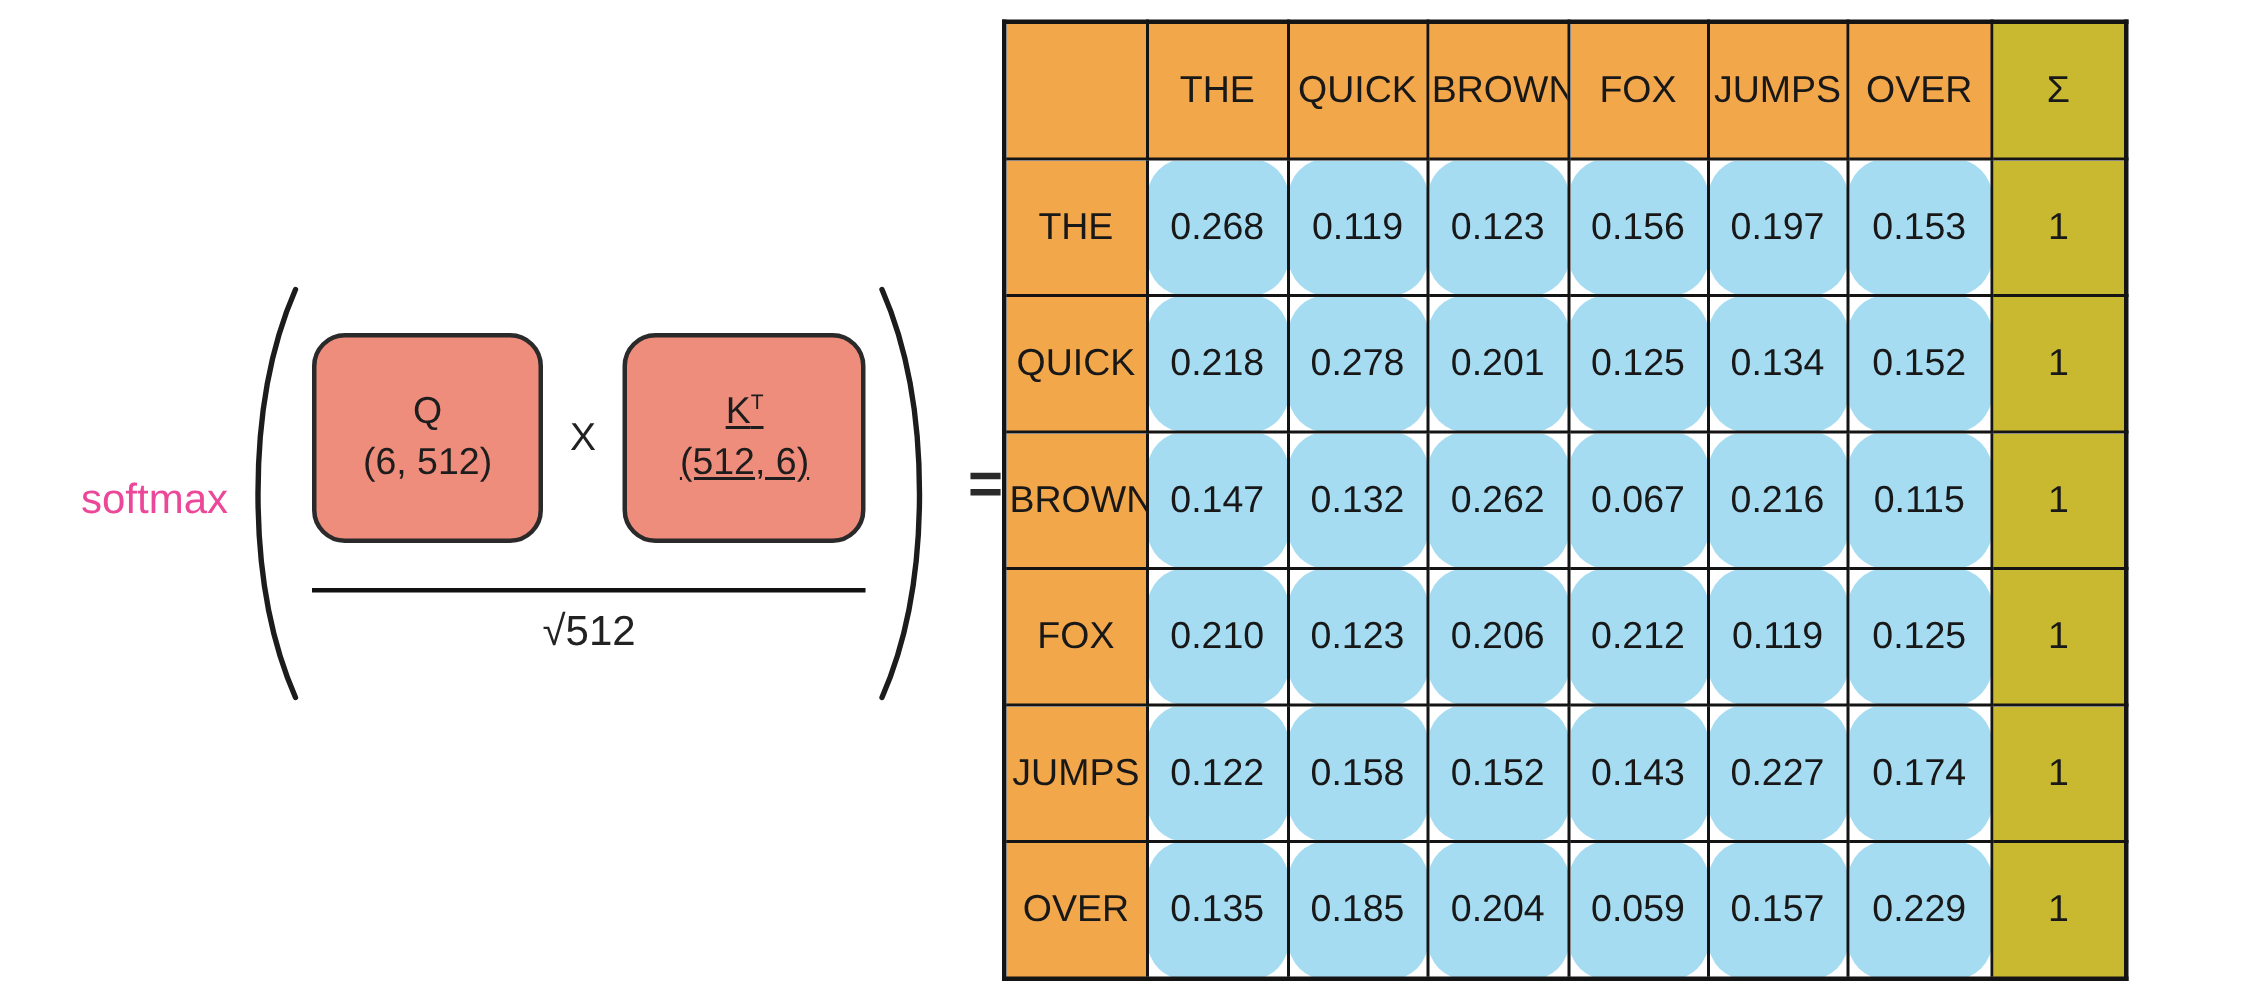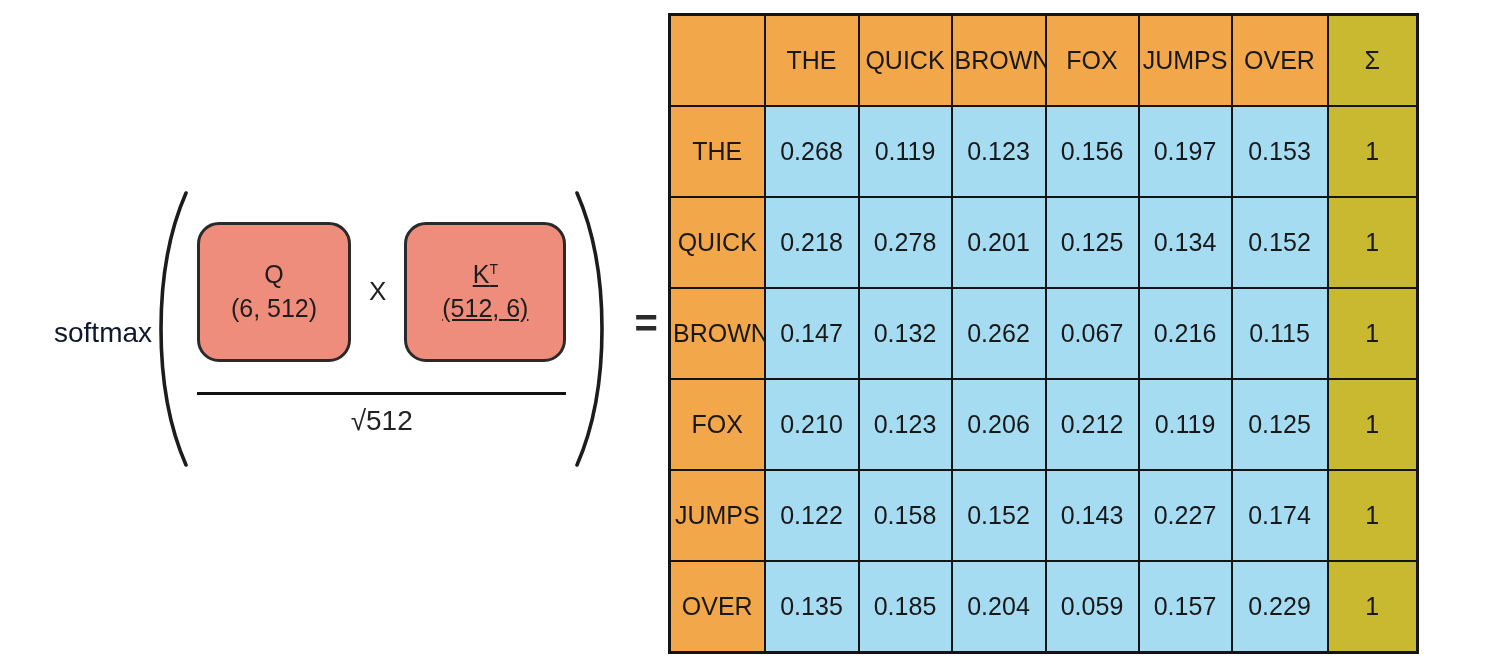--- a/index.html
+++ b/index.html
@@ -21,23 +21,23 @@
   .formula {
     position: absolute;
     left: 54px;
     top: 188px;
     height: 282px;
     display: flex;
     align-items: center;
   }
   .softmax-label {
     font-size: 28px;
-    margin-right: 3px;
+    margin-right: 14px;
     transform: translateY(4px);
-    color: #0f172a;
+    color: #ec4899;
   }
   .paren-svg { display: block; }
   .fraction {
     display: flex;
     flex-direction: column;
     align-items: center;
     margin: 0 4px;
   }
   .numerator {
     display: flex;
@@ -106,21 +106,21 @@
     border: 2px solid #141414;
     text-align: center;
     vertical-align: middle;
     padding: 0 2px;
     font-weight: 500;
     color: #181818;
     overflow: hidden;
     white-space: nowrap;
   }
   .cell-orange { background: var(--header-orange, #F3A74B); }
-  .cell-blue   { background: var(--cell-blue, #A6DCF2); }
+  .cell-blue   { background: var(--cell-blue, #A6DCF2); border-radius: 25px; }
   .cell-olive  { background: var(--sum-olive, #C9B931); }
 </style>
 </head>
 <body>
 
 <div class="canvas">
 
   <div class="formula">
     <span class="softmax-label">softmax</span>
 

